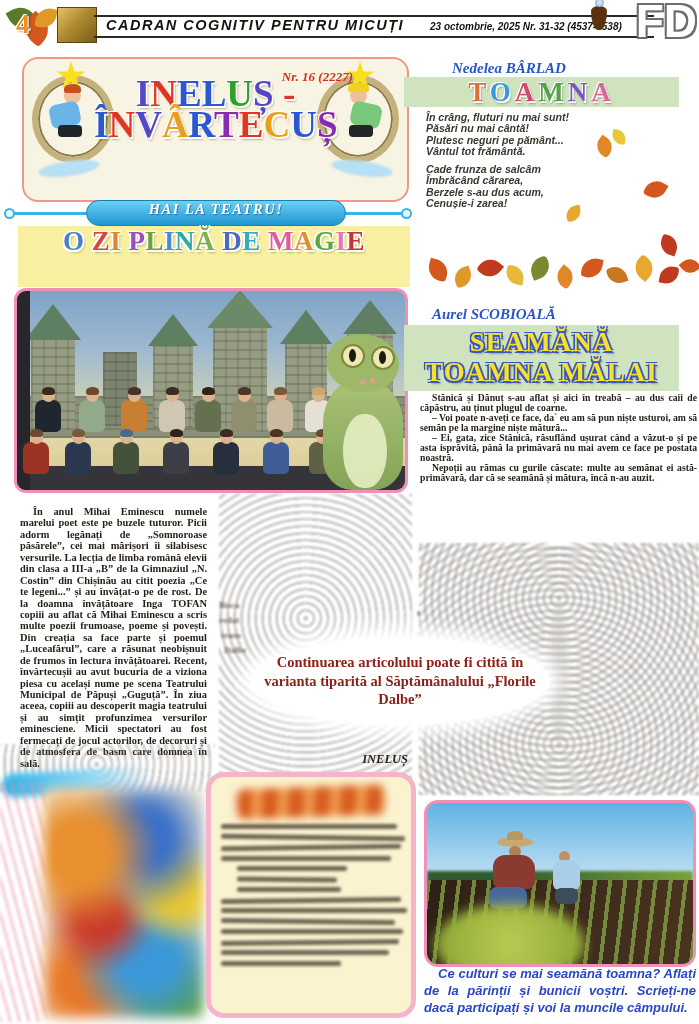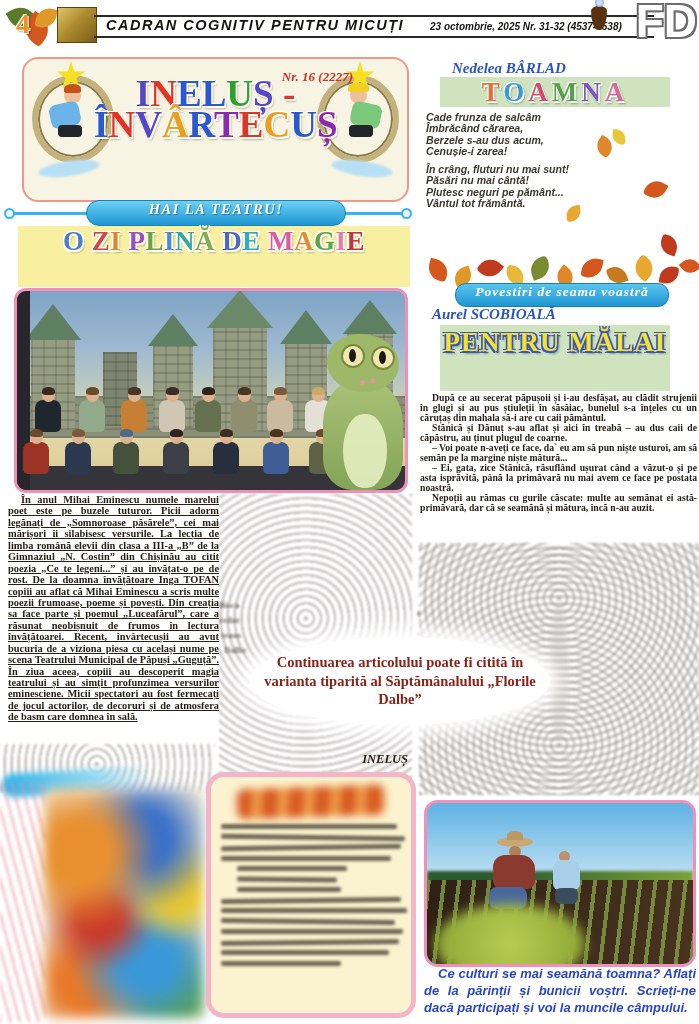--- a/index.html
+++ b/index.html
@@ -77,28 +77,28 @@
           background:linear-gradient(180deg,#a9c276,#84a458);}
   .d-belly{position:absolute;bottom:2px;right:18px;width:44px;height:74px;border-radius:50%/55%;background:#e6eec2;opacity:.9;}
   .d-head{position:absolute;top:0;right:6px;width:72px;height:58px;border-radius:46% 54% 48% 52%;background:#9cb868;}
   .d-eye{position:absolute;width:20px;height:20px;border-radius:50%;background:#f0e8b0;border:2px solid #7a8a3a;}
   .d-eye i{position:absolute;left:6px;top:3px;width:7px;height:13px;border-radius:50%;background:#1a1a12;}
   .d-nose{position:absolute;width:5px;height:5px;border-radius:50%;background:#e89898;}
 
   
   .col1{position:absolute;left:8px;top:494px;width:211px;font:700 10.4px/1.1 "Liberation Serif",serif;
         color:#241e16;text-align:justify;}
-  .col1 p{margin:0;text-indent:13px;text-decoration:underline;}
+  .col1 p{margin:12px;text-indent:13px;}
   .story{position:absolute;left:420px;top:393px;width:277px;font:700 9.7px/1.03 "Liberation Serif",serif;
          color:#241e16;text-align:justify;}
   .story p{margin:0;text-indent:12px;}
 
   
   .author{position:absolute;font:700 italic 15px "Liberation Serif",serif;color:#2a55c8;}
-  .band{position:absolute;left:440px;width:230px;background:#cfe3bf;text-align:center;}
+  .band{position:absolute;left:404px;width:275px;background:#cfe3bf;text-align:center;}
   .toamna{top:77px;height:30px;font-weight:700;font-size:27px;line-height:30px;letter-spacing:4px;}
   .toamna span{text-shadow:1.5px 1.5px 0 #fff,-1px -1px 0 #fff,2px 2.5px 2px rgba(0,0,0,.3);}
   .poem{position:absolute;left:426px;top:112px;width:170px;font:700 italic 10.6px/1.08 "Liberation Sans",sans-serif;
         color:#3b372f;}
   .poem div{white-space:pre-line;margin-bottom:6px;}
   .leaf{position:absolute;border-radius:0 70% 20% 70%;}
 
   
   .pill2{position:absolute;left:455px;top:283px;width:212px;height:22px;border-radius:11px;
          background:linear-gradient(180deg,#5ac4ee,#1e96d2);border:1px solid #1480b4;text-align:center;
@@ -337,54 +337,53 @@
   </div>
 
   <div class="note">
     <div>Continuarea articolului poate fi citită în varianta tiparită al Săptămânalului „Florile Dalbe”</div>
   </div>
   <div class="signature">INELUȘ</div>
 
   <div class="author" style="left:452px;top:60px;">Nedelea BÂRLAD</div>
   <div class="band toamna"><span style="color: rgb(224, 112, 58);">T</span><span style="color: rgb(58, 154, 212);">O</span><span style="color: rgb(212, 74, 110);">A</span><span style="color: rgb(86, 160, 72);">M</span><span style="color: rgb(122, 86, 196);">N</span><span style="color: rgb(212, 106, 154);">A</span></div>
   <div class="poem">
+    <div>În crâng, fluturi nu mai sunt!
+Păsări nu mai cântă!
+Plutesc neguri pe pământ...
+Vântul tot frământă.</div>
     <div>Cade frunza de salcâm
 Îmbrăcând cărarea,
 Berzele s-au dus acum,
 Cenușie-i zarea!</div>
-    <div>În crâng, fluturi nu mai sunt!
-Păsări nu mai cântă!
-Plutesc neguri pe pământ...
-Vântul tot frământă.</div>
   </div>
 
   <div class="leaf" style="left:596px;top:138px;width:17px;height:17px;background:#e08828;transform:rotate(35deg);"></div>
   <div class="leaf" style="left:646px;top:180px;width:19px;height:19px;background:#d4581e;transform:rotate(120deg);"></div>
   <div class="leaf" style="left:566px;top:206px;width:15px;height:15px;background:#e8a830;transform:rotate(80deg);"></div>
   <div class="leaf" style="left:660px;top:236px;width:18px;height:18px;background:#c03a20;transform:rotate(200deg);"></div>
   <div class="leaf" style="left:612px;top:130px;width:14px;height:14px;background:#e8c838;transform:rotate(10deg);"></div>
   <div class="leaf" style="left:428px;top:260px;width:20px;height:20px;background:#d4581e;transform:rotate(15deg);"></div>
   <div class="leaf" style="left:454px;top:268px;width:18px;height:18px;background:#e09828;transform:rotate(70deg);"></div>
   <div class="leaf" style="left:480px;top:258px;width:20px;height:20px;background:#c03a20;transform:rotate(130deg);"></div>
   <div class="leaf" style="left:506px;top:266px;width:18px;height:18px;background:#e8b838;transform:rotate(190deg);"></div>
   <div class="leaf" style="left:530px;top:258px;width:20px;height:20px;background:#7a8a30;transform:rotate(250deg);"></div>
   <div class="leaf" style="left:556px;top:268px;width:18px;height:18px;background:#e08828;transform:rotate(40deg);"></div>
   <div class="leaf" style="left:582px;top:258px;width:20px;height:20px;background:#d4581e;transform:rotate(100deg);"></div>
   <div class="leaf" style="left:608px;top:266px;width:18px;height:18px;background:#c8781e;transform:rotate(160deg);"></div>
   <div class="leaf" style="left:634px;top:258px;width:20px;height:20px;background:#e8a830;transform:rotate(220deg);"></div>
   <div class="leaf" style="left:660px;top:266px;width:18px;height:18px;background:#c03a20;transform:rotate(280deg);"></div>
   <div class="leaf" style="left:682px;top:258px;width:16px;height:16px;background:#d4581e;transform:rotate(320deg);"></div>
 
-  <div class="pill2">Povestiri de seama voastră</div>
   <div class="author" style="left:432px;top:306px;">Aurel SCOBIOALĂ</div>
   <div class="band green-title">
-    <div class="gt">PENTRU MĂLAI</div>
+    <div class="gt">SEAMĂNĂ</div>
+    <div class="gt">TOAMNA MĂLAI</div>
   </div>
   <div class="story">
-    <p>După ce au secerat păpușoii și i-au desfășat, au clădit strujenii în glugi  și au pus știuleții în săsâiac, bunelul s-a înțeles cu un căruțaș  din mahala să-i are cu caii pământul.</p>
     <p>Stănică și Dănuț s-au aflat și aici în treabă – au dus caii de căpăstru, au ținut plugul de coarne.</p>
     <p>– Voi poate n-aveți  ce face, da` eu am să pun niște usturoi, am să semăn pe la margine niște mătură...</p>
     <p>– Ei, gata, zice Stănică, răsuflând ușurat când a văzut-o și pe asta isprăvită,  până  la primăvară nu mai avem ce face pe postata noastră.</p>
     <p>Nepoții au rămas cu gurile căscate: multe au semănat ei astă-primăvară,  dar că se seamănă și mătura, încă n-au auzit.</p>
   </div>
 
   <div class="blue-smear"></div>
   <div class="pink-streaks"></div>
   <div class="color-blur"></div>
   <div class="cream-panel">

